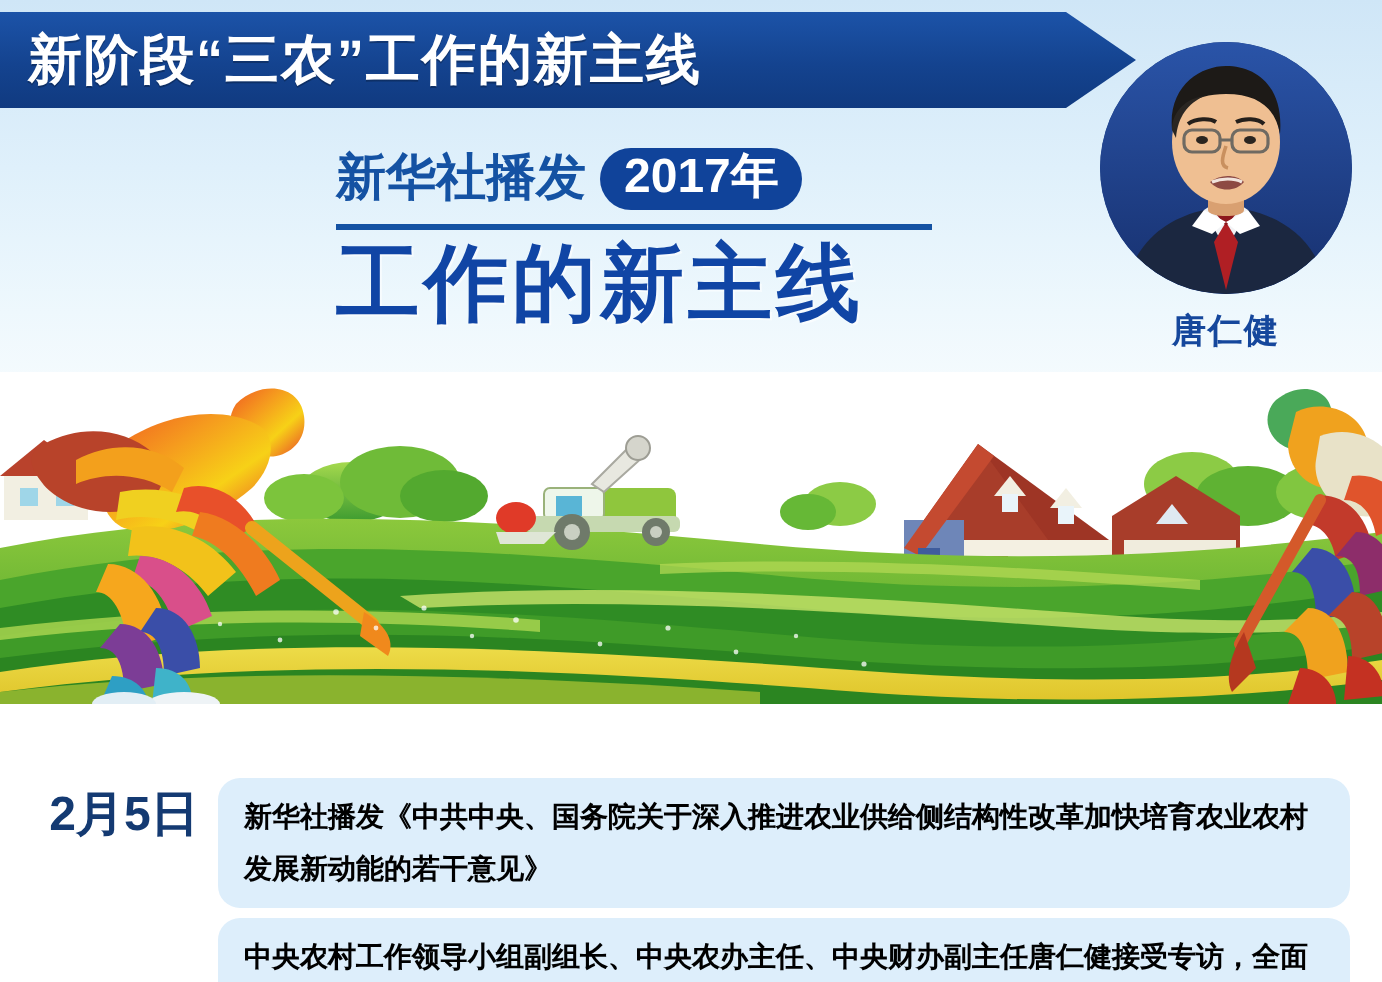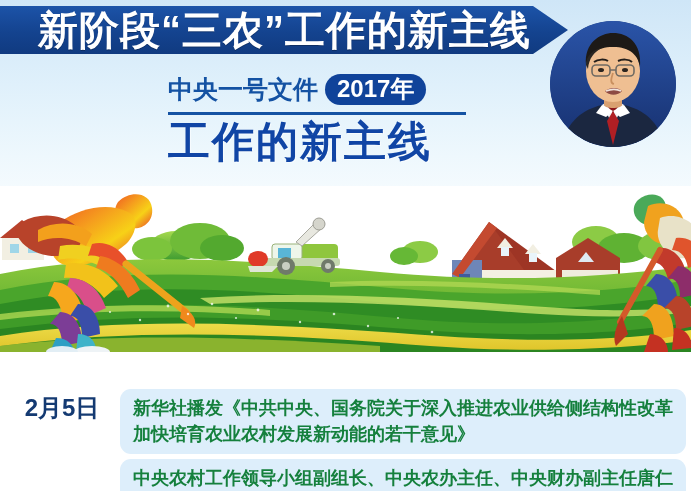--- a/index.html
+++ b/index.html
@@ -18,24 +18,23 @@
 
   
   .ribbon{
     position:absolute;left:0;top:6px;height:48px;width:568px;
     background:linear-gradient(to bottom,#1c53a8 0%,#14438f 55%,#103a80 100%);
     -webkit-clip-path:polygon(0 0,533px 0,568px 24px,533px 48px,0 48px);
     clip-path:polygon(0 0,533px 0,568px 24px,533px 48px,0 48px);
     display:flex;align-items:center;
   }
   .ribbon-text{
-    color:#ffffff;font-size:40px;font-weight:bold;letter-spacing:1px;
+    color:#ffffff;font-size:27px;font-weight:bold;letter-spacing:1px;
     padding-left:14px;line-height:1;white-space:nowrap;
     text-shadow:0 1px 0 rgba(0,0,0,.25);
-    margin-left:24px;
   }
 
   
   .subhead{position:absolute;left:168px;top:74px;width:320px;}
   .subhead-row{display:flex;align-items:center;gap:7px;}
   .subhead-lead{
     color:#1452a3;font-size:25px;font-weight:bold;line-height:1;white-space:nowrap;
   }
   .year-pill{
     background:#10439a;color:#ffffff;font-size:24px;font-weight:bold;
@@ -63,23 +62,23 @@
   .scene{position:absolute;left:0;top:186px;width:691px;height:166px;overflow:hidden;}
   .scene svg{display:block;}
 
   
   .info{position:absolute;left:0;top:355px;width:691px;height:136px;background:#fff;margin-top:31px;}
   .date-label{
     position:absolute;left:14px;top:10px;width:96px;text-align:center;
     color:#143a72;font-size:24px;font-weight:bold;letter-spacing:0px;line-height:1;
   }
   .note{
-    position:absolute;left:120px;width:566px;
+    position:absolute;left:109px;width:566px;
     background:#ddeefb;border-radius:11px;
-    color:#15803d;font-size:18px;line-height:26px;font-weight:bold;
+    color:#000000;font-size:14px;line-height:26px;font-weight:bold;
     padding:6px 13px 7px 13px;box-sizing:border-box;
   }
   .note-1{top:3px;}
   .note-2{top:73px;}
 </style>
 </head>
 <body>
 
 <div id="stage">
 
@@ -241,21 +240,21 @@
       </g>
     </svg>
   </div>
 
   <div class="ribbon">
     <span class="ribbon-text">新阶段“三农”工作的新主线</span>
   </div>
 
   <div class="subhead">
     <div class="subhead-row">
-      <span class="subhead-lead">中央一号文件</span>
+      <span class="subhead-lead">新华社播发</span>
       <span class="year-pill">2017年</span>
     </div>
     <div class="rule"></div>
     <div class="bigline">工作的新主线</div>
   </div>
 
   <div class="portrait-wrap">
     <div class="portrait">
       <svg width="126" height="126" viewBox="0 0 126 126" xmlns="http://www.w3.org/2000/svg">
         <defs>
@@ -297,20 +296,21 @@
           <path d="M63,52 C61,58 60,62 64,63" stroke="#c9905f" stroke-width="1.8" fill="none"></path>
 
           <path d="M55,70 C60,66 68,66 72,70 C68,75 59,75 55,70 Z" fill="#8d4a43"></path>
           <path d="M56,70 C61,68 67,68 71,70" stroke="#f0e3dc" stroke-width="1.6" fill="none"></path>
 
           <path d="M52,84 L46,92 L56,96 L63,90 Z" fill="#ffffff"></path>
           <path d="M74,84 L80,92 L70,96 L63,90 Z" fill="#ffffff"></path>
         </g>
       </svg>
     </div>
+    <div class="portrait-name">唐仁健</div>
   </div>
 
   <div class="info">
     <div class="date-label">2月5日</div>
     <div class="note note-1">新华社播发《中共中央、国务院关于深入推进农业供给侧结构性改革加快培育农业农村发展新动能的若干意见》</div>
     <div class="note note-2">中央农村工作领导小组副组长、中央农办主任、中央财办副主任唐仁健接受专访，全面解读文件精神</div>
   </div>
 
 </div>
 

